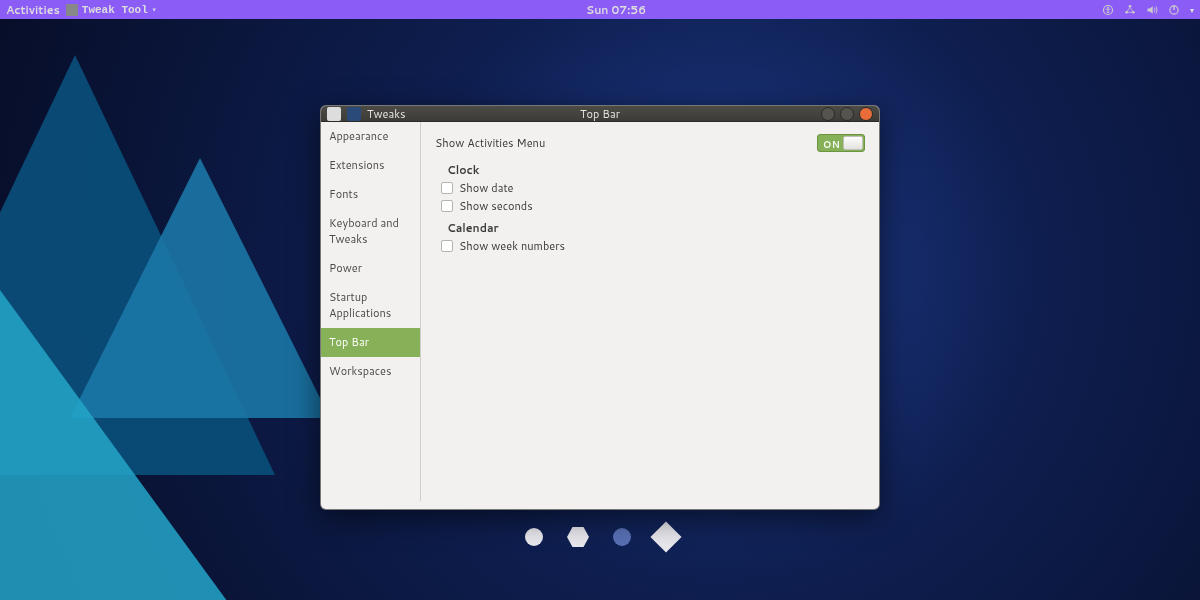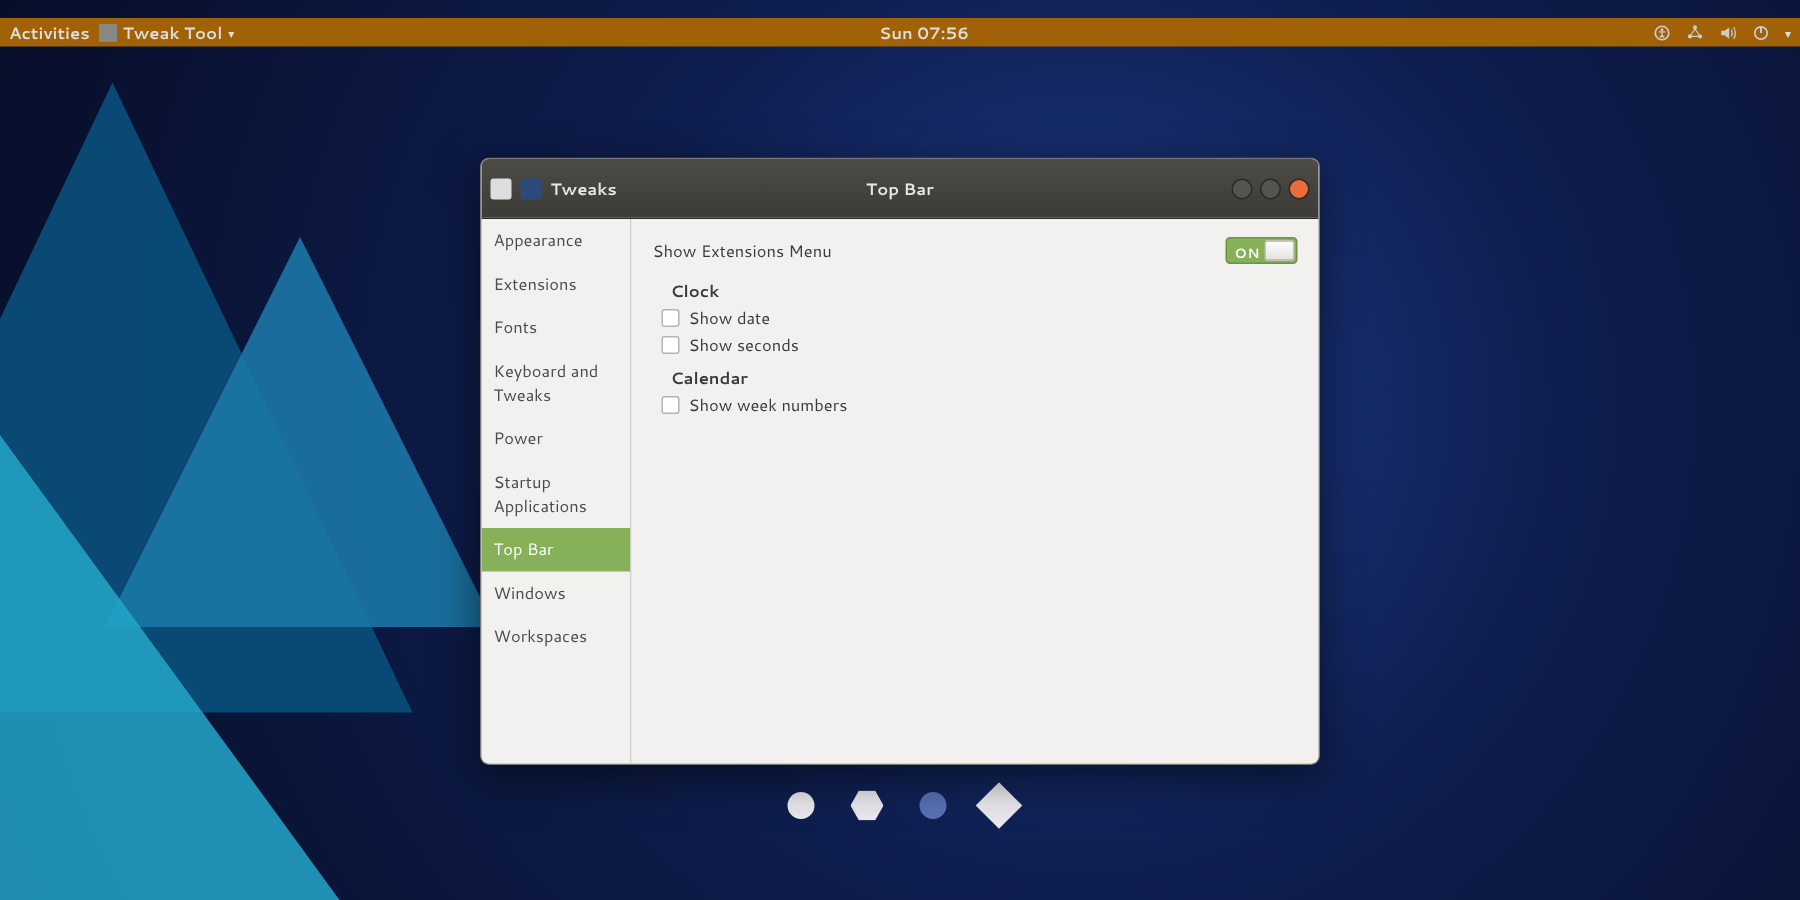--- a/index.html
+++ b/index.html
@@ -25,30 +25,30 @@
   .tri-front {
     border-left: 230px solid transparent;
     border-right: 230px solid transparent;
     border-bottom: 315px solid #23a6c9;
     left: -230px; top: 290px;
     opacity: 0.85;
   }
 
   
   .topbar {
-    position: absolute; top: 12px; left: 0; right: 0;
-    height: 19px; background: #a16207; color: #ddd;
+    position: absolute; top: 0; left: 0; right: 0;
+    height: 19px; background: #8b5cf6; color: #ddd;
     display: flex; align-items: center; font-size: 11px;
     padding: 0 6px;
     font-weight: bold;
   }
   .topbar .left { display: flex; align-items: center; gap: 6px; }
   .topbar .center { position: absolute; left: 0; right: 0; text-align: center; pointer-events: none; margin-left: 32px; }
   .topbar .right { margin-left: auto; display: flex; align-items: center; gap: 10px; }
-  .topbar .appmenu { display: flex; align-items: center; gap: 4px; }
+  .topbar .appmenu { display: flex; align-items: center; gap: 4px; font-family: Liberation Mono, monospace; }
   .topbar .appmenu-icon { width: 12px; height: 12px; background: #888; border-radius: 1px; }
   .topbar .dropdown-caret { font-size: 8px; }
 
   .status-icon { width: 12px; height: 12px; display:inline-flex; align-items:center; justify-content:center; }
   .status-icon svg { width: 12px; height: 12px; fill: #ccc; }
 
   
   .dock {
     position: absolute; bottom: 52px; left: 0; right: 0;
     display: flex; justify-content: center; gap: 22px;
@@ -65,25 +65,25 @@
   }
 
   
   .window {
     position: absolute; left: 320px; top: 105px; width: 560px; height: 405px;
     background: #f2f1f0; border-radius: 6px; overflow: hidden;
     box-shadow: 0 8px 30px rgba(0,0,0,0.55);
     border: 1px solid rgba(0,0,0,0.5);
   }
   .titlebar {
-    height: 40px; background: linear-gradient(to bottom, #4c4b46, #3c3b37);
+    height: 16px; background: linear-gradient(to bottom, #4c4b46, #3c3b37);
     display: flex; align-items: center; color: #e6e6e3; font-size: 11px;
     position: relative;
     border-bottom: 1px solid #2a2a27;
-    font-weight: bold;
+    font-weight: normal;
   }
   .titlebar .tb-left { display:flex; align-items:center; gap:6px; padding-left:6px; width: 125px; }
   .tb-icon { width: 14px; height: 14px; background: #ddd; border-radius: 2px; display:inline-block; }
   .tb-icon.dark { background: #2a4a7a; }
   .titlebar .tb-title { position:absolute; left:0; right:0; text-align:center; pointer-events:none; }
   .titlebar .tb-controls { margin-left:auto; display:flex; gap:5px; padding-right:6px; }
   .tb-btn { width: 14px; height: 14px; border-radius: 50%; background: #55544e; border:1px solid #2a2a27; }
   .tb-btn.close { background: #e86d3b; }
 
   .window-body { display:flex; height: calc(100% - 24px); }
@@ -199,26 +199,25 @@
   </div>
   <div class="window-body">
     <div class="sidebar" id="sidebar">
         <div class="sidebar-item">Appearance</div>
         <div class="sidebar-item">Extensions</div>
         <div class="sidebar-item">Fonts</div>
         <div class="sidebar-item">Keyboard and Tweaks</div>
         <div class="sidebar-item">Power</div>
         <div class="sidebar-item">Startup Applications</div>
         <div class="sidebar-item selected">Top Bar</div>
-        <div class="sidebar-item">Windows</div>
         <div class="sidebar-item">Workspaces</div>
       </div>
     <div class="content">
       <div class="row toprow">
-        <span>Show Extensions Menu</span>
+        <span>Show Activities Menu</span>
         <div class="switch">
           <span class="label">ON</span>
           <div class="knob"></div>
         </div>
       </div>
       <div class="section-heading">Clock</div>
       <div class="check-row">
         <div class="checkbox"></div>
         <span>Show date</span>
       </div>

